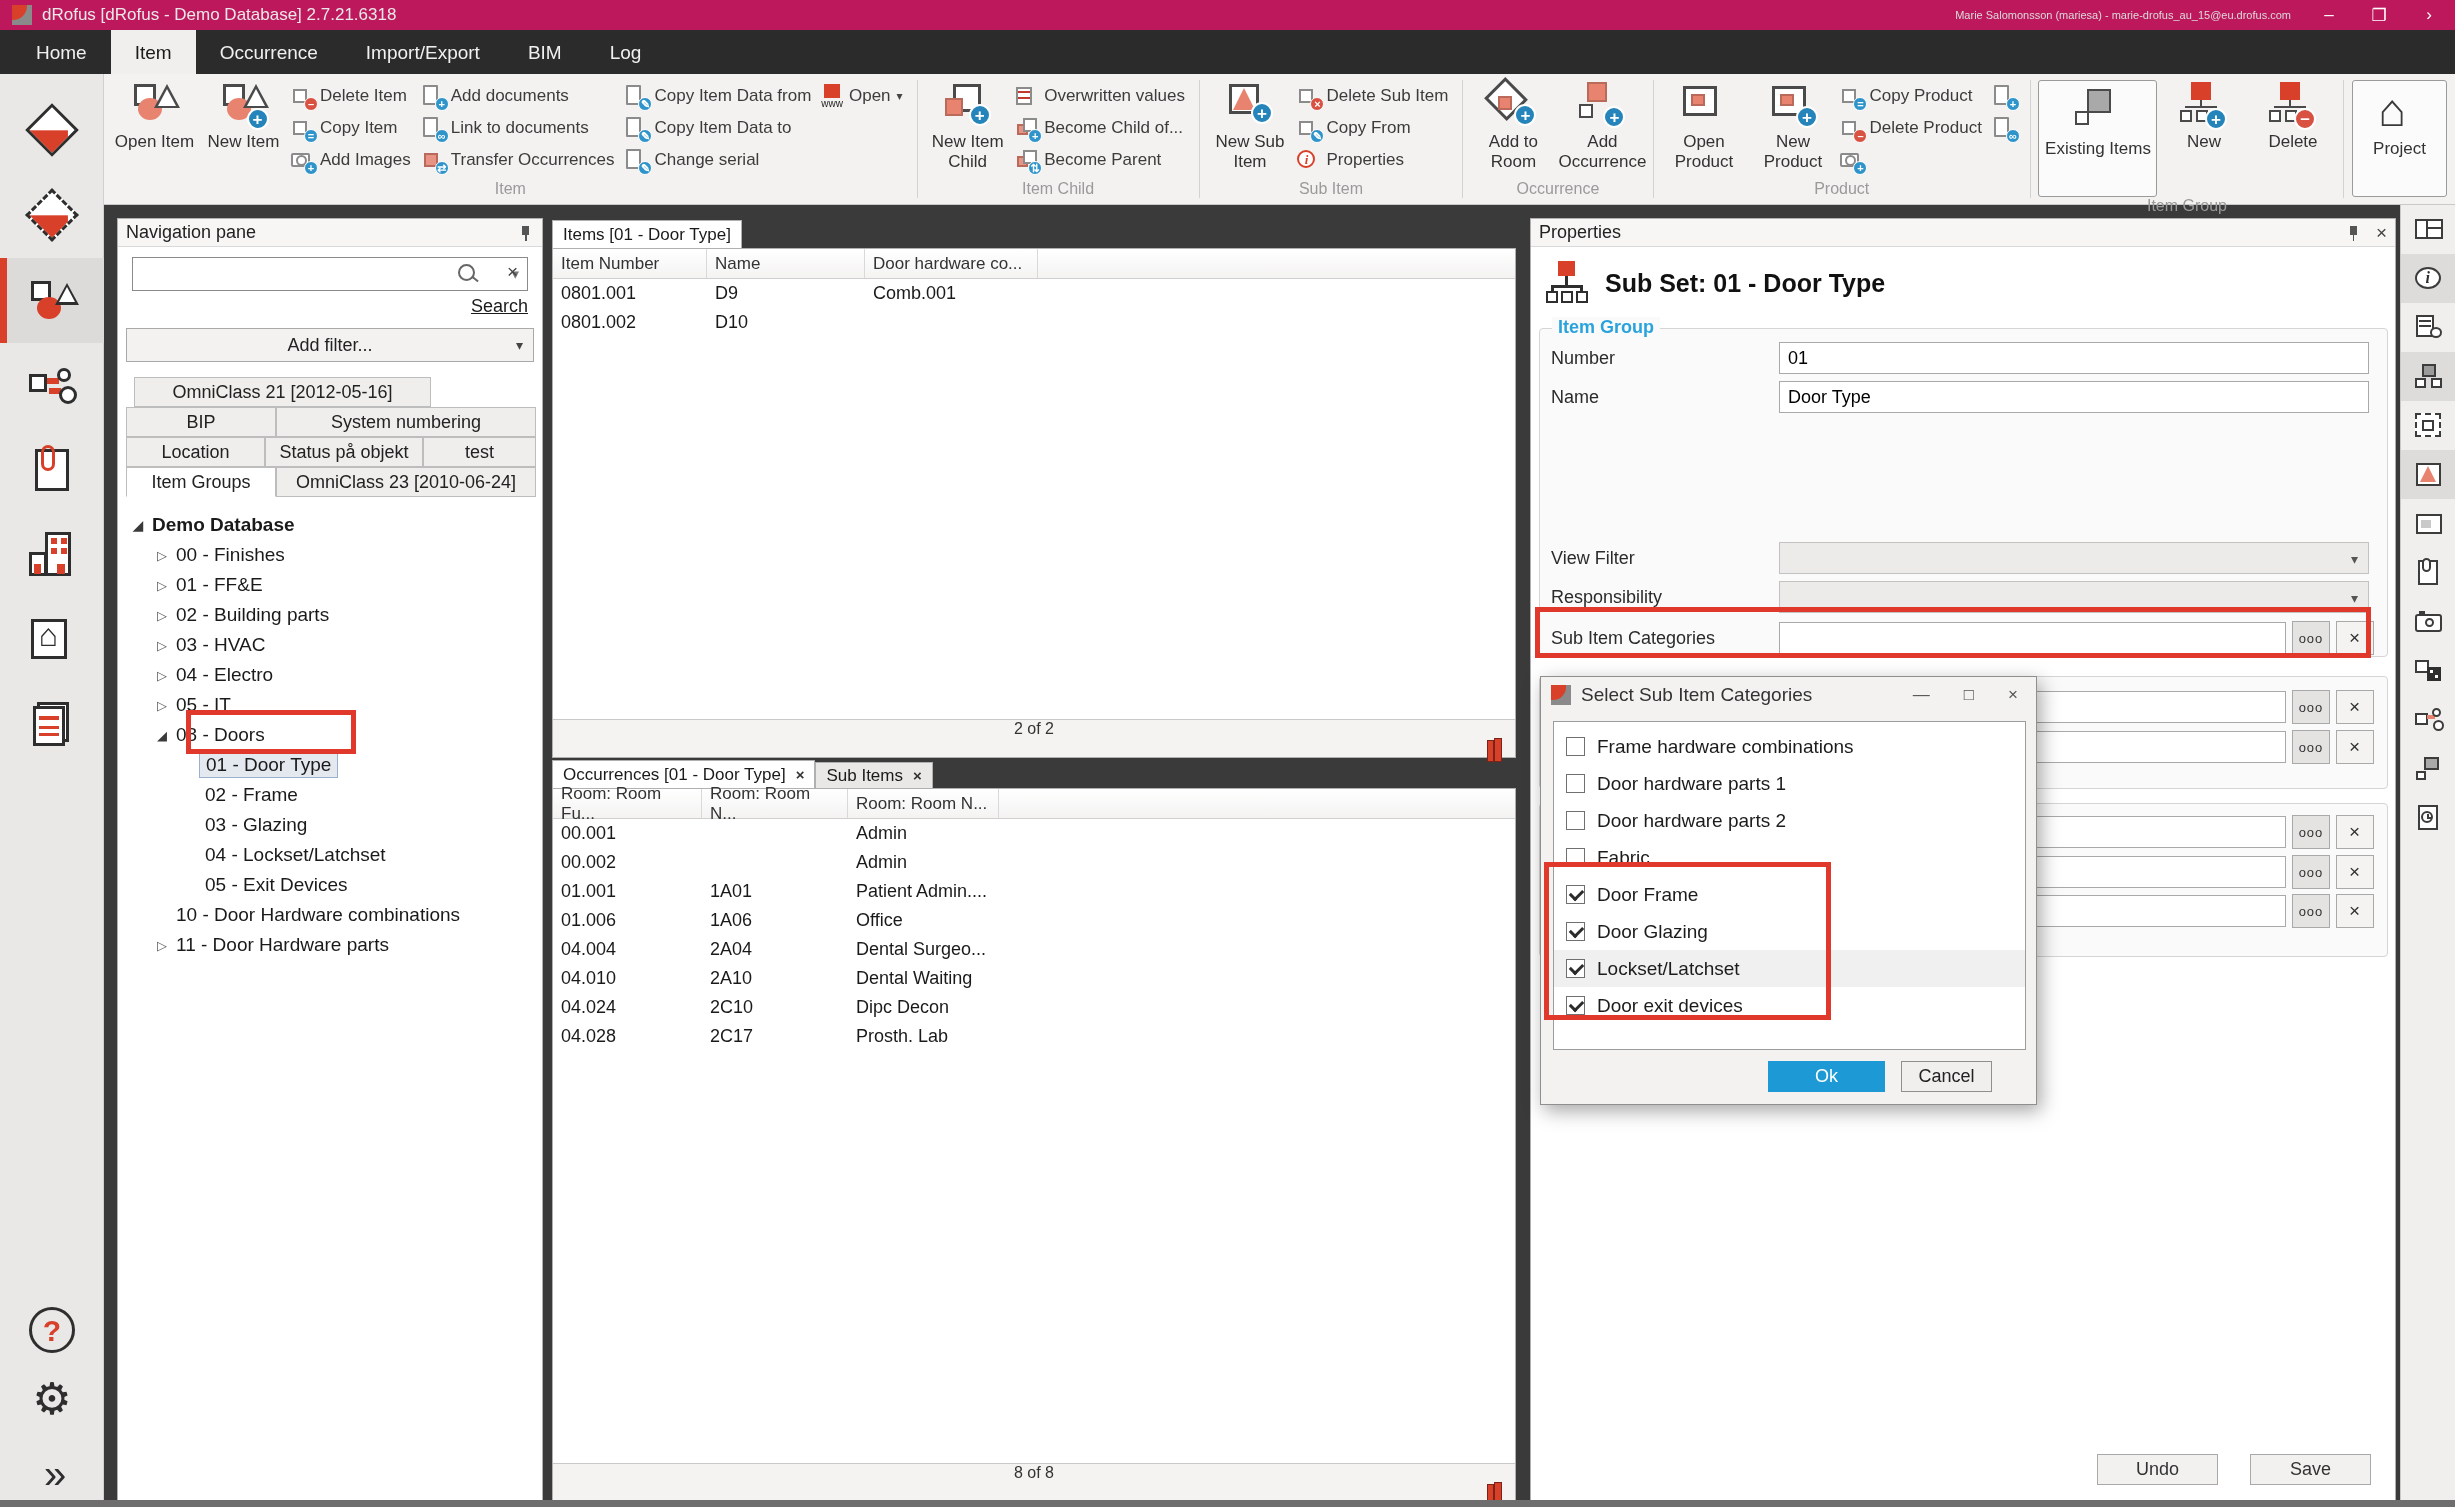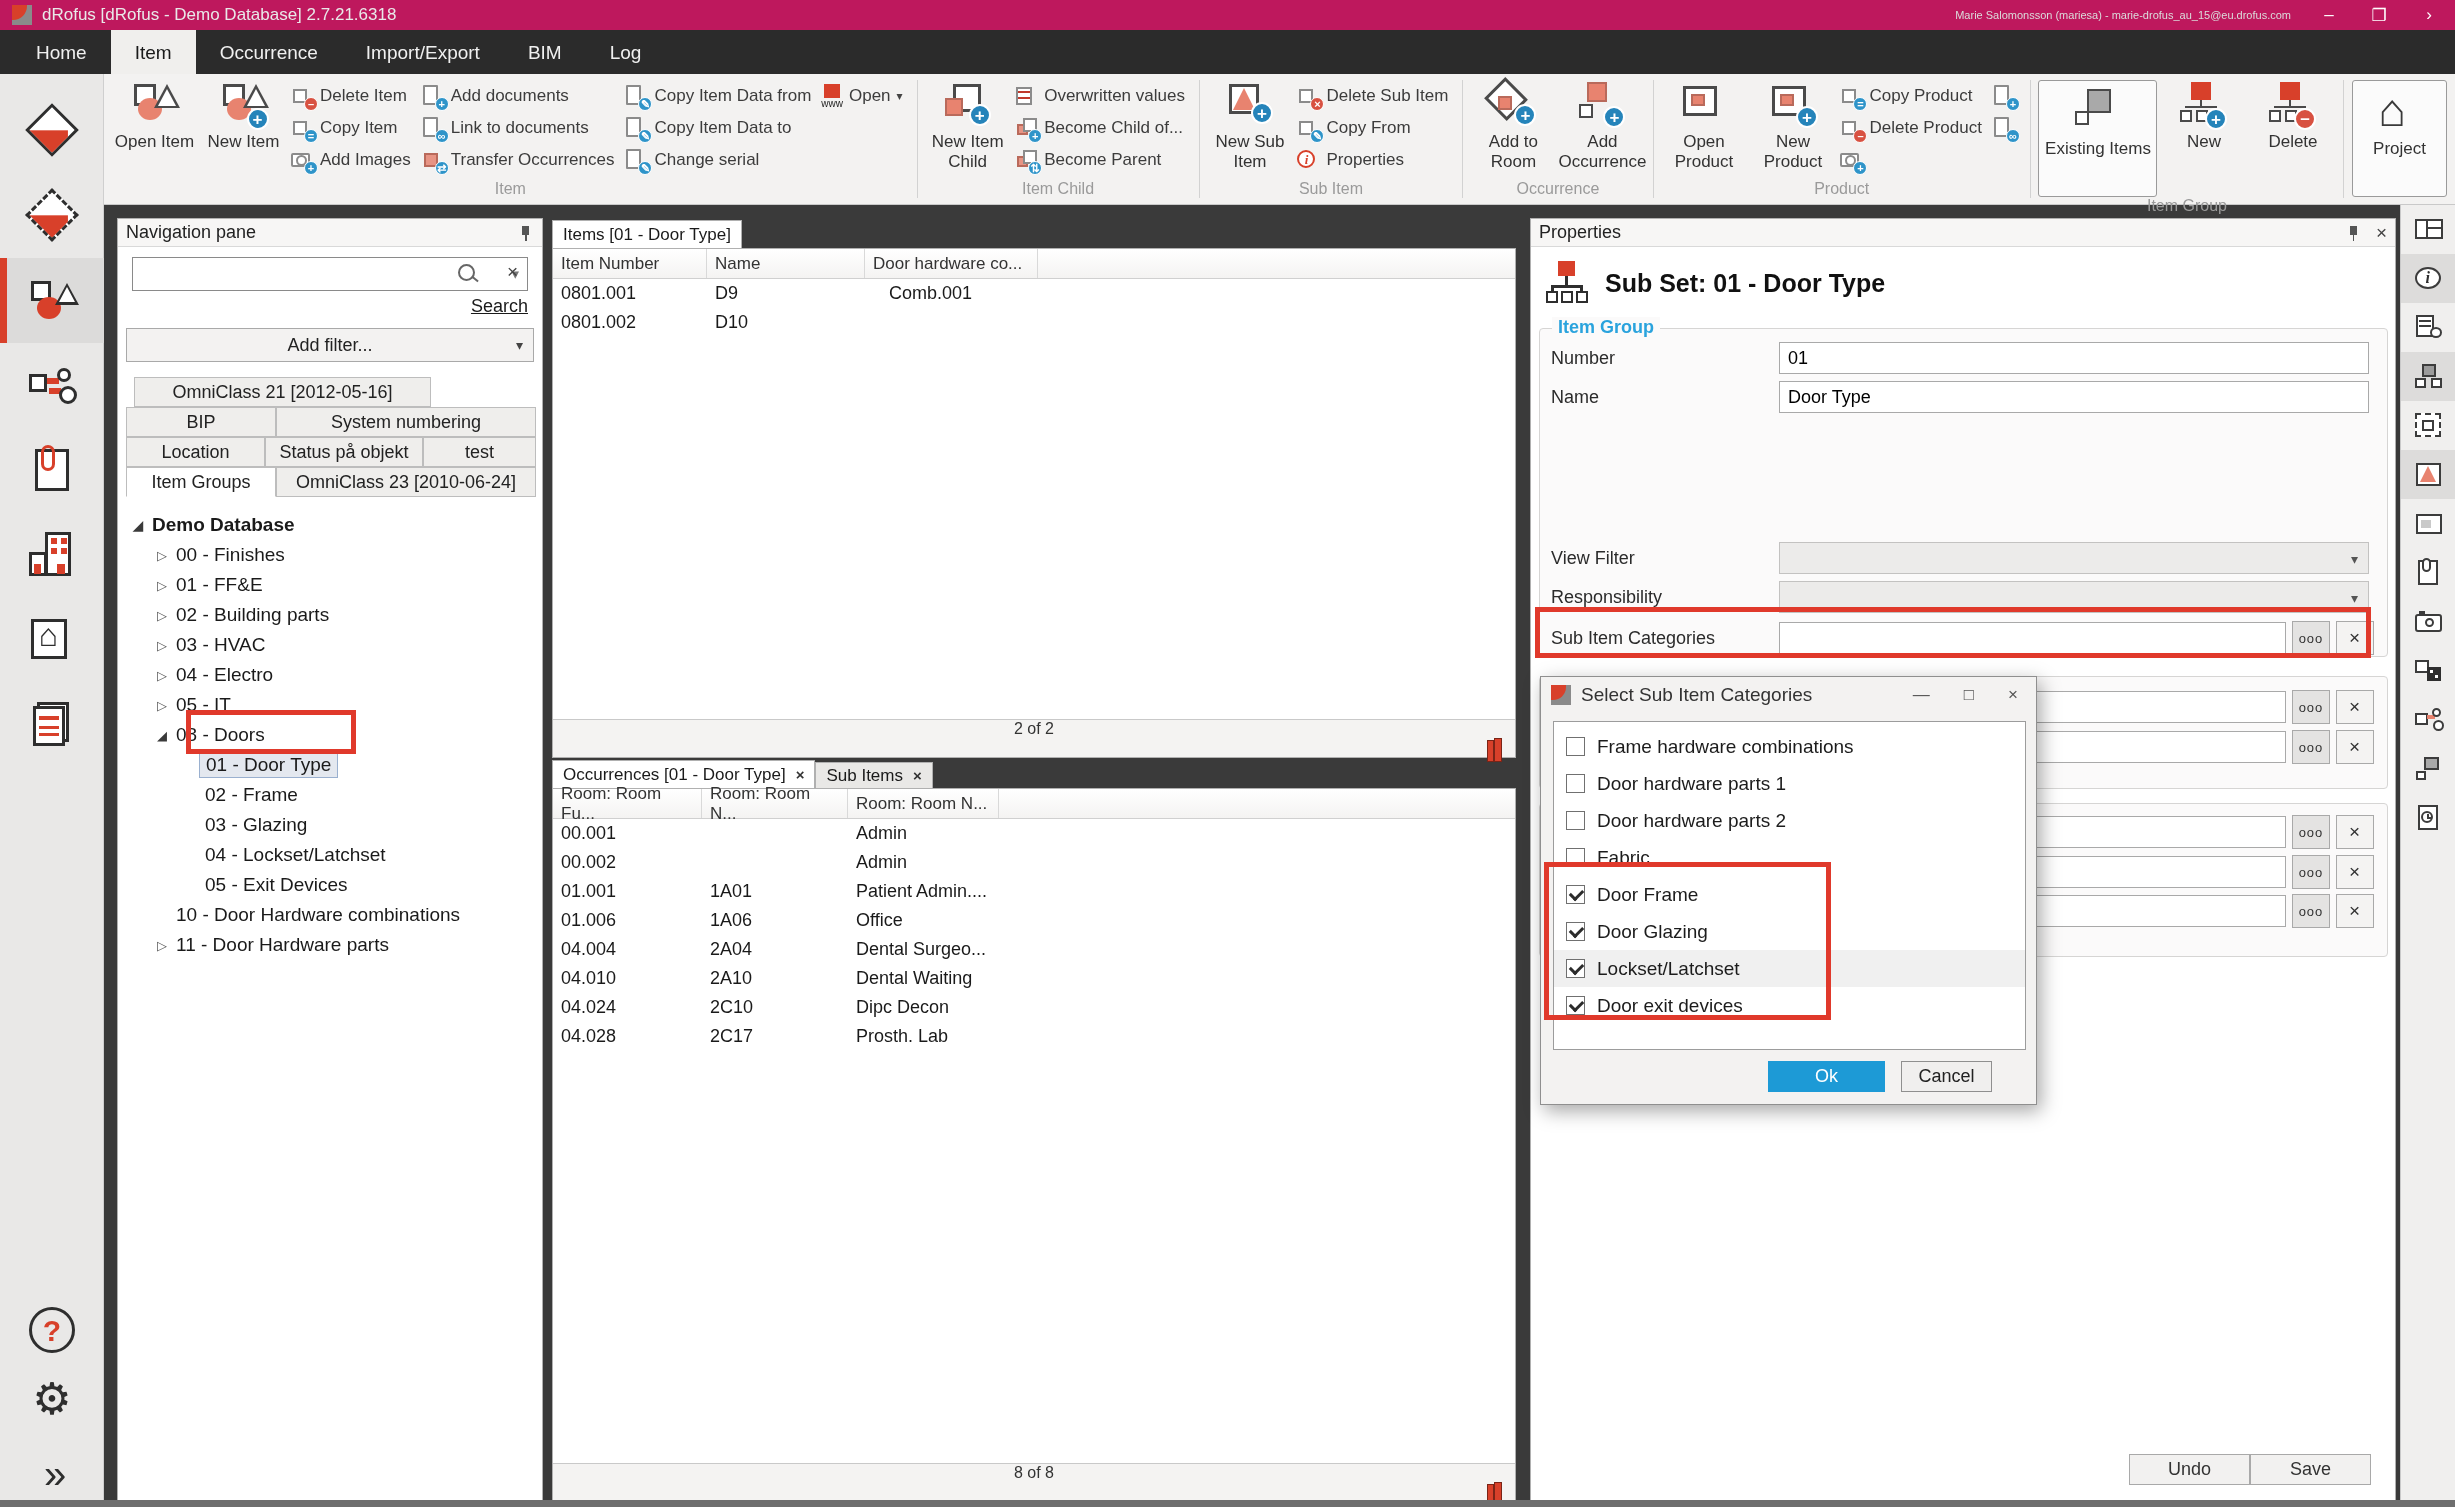--- a/index.html
+++ b/index.html
@@ -686,21 +686,21 @@
   <div class="panel" style="position:absolute; left:0; top:28px; width:964px; height:510px;">
     <div class="grid-hdr">
       <div class="gh" style="width:154px;">Item Number</div>
       <div class="gh" style="width:158px;">Name</div>
       <div class="gh" style="width:173px;">Door hardware co...</div>
       <div class="gh" style="flex:1; border-right:none;"></div>
     </div>
     <div class="grow">
       <div class="gc" style="width:154px;">0801.001</div>
       <div class="gc" style="width:158px;">D9</div>
-      <div class="gc" style="width:173px;margin-left:16px;">Comb.001</div>
+      <div class="gc" style="width:173px;">Comb.001</div>
     </div>
     <div class="grow">
       <div class="gc" style="width:154px;">0801.002</div>
       <div class="gc" style="width:158px;">D10</div>
       <div class="gc" style="width:173px;"></div>
     </div>
     <div class="statusbar">
       <span>2 of 2</span>
       <span class="bookicon"></span>
     </div>
@@ -850,21 +850,21 @@
     <span class="sqbtn">ooo</span>
     <span class="sqbtn xb">×</span>
   </div>
   <div class="frow" style="left:20px; top:675px; width:838px;">
     <span class="flabel"></span>
     <input class="ftext" style="width: 507px;">
     <span class="sqbtn">ooo</span>
     <span class="sqbtn xb">×</span>
   </div>
 
-  <div style="position:absolute; right:24px; bottom:16px; display:flex; gap:0;text-align:center;">
+  <div style="position:absolute; right:24px; bottom:16px; display:flex; gap:32px;text-align:center;">
     <div class="pbtn">Undo</div>
     <div class="pbtn">Save</div>
   </div>
 </div>
 
 <div class="dialog">
   <div class="dlg-title">
     <span class="dlg-logo"></span>
     <span>Select Sub Item Categories</span>
     <span class="dlg-ctl">

